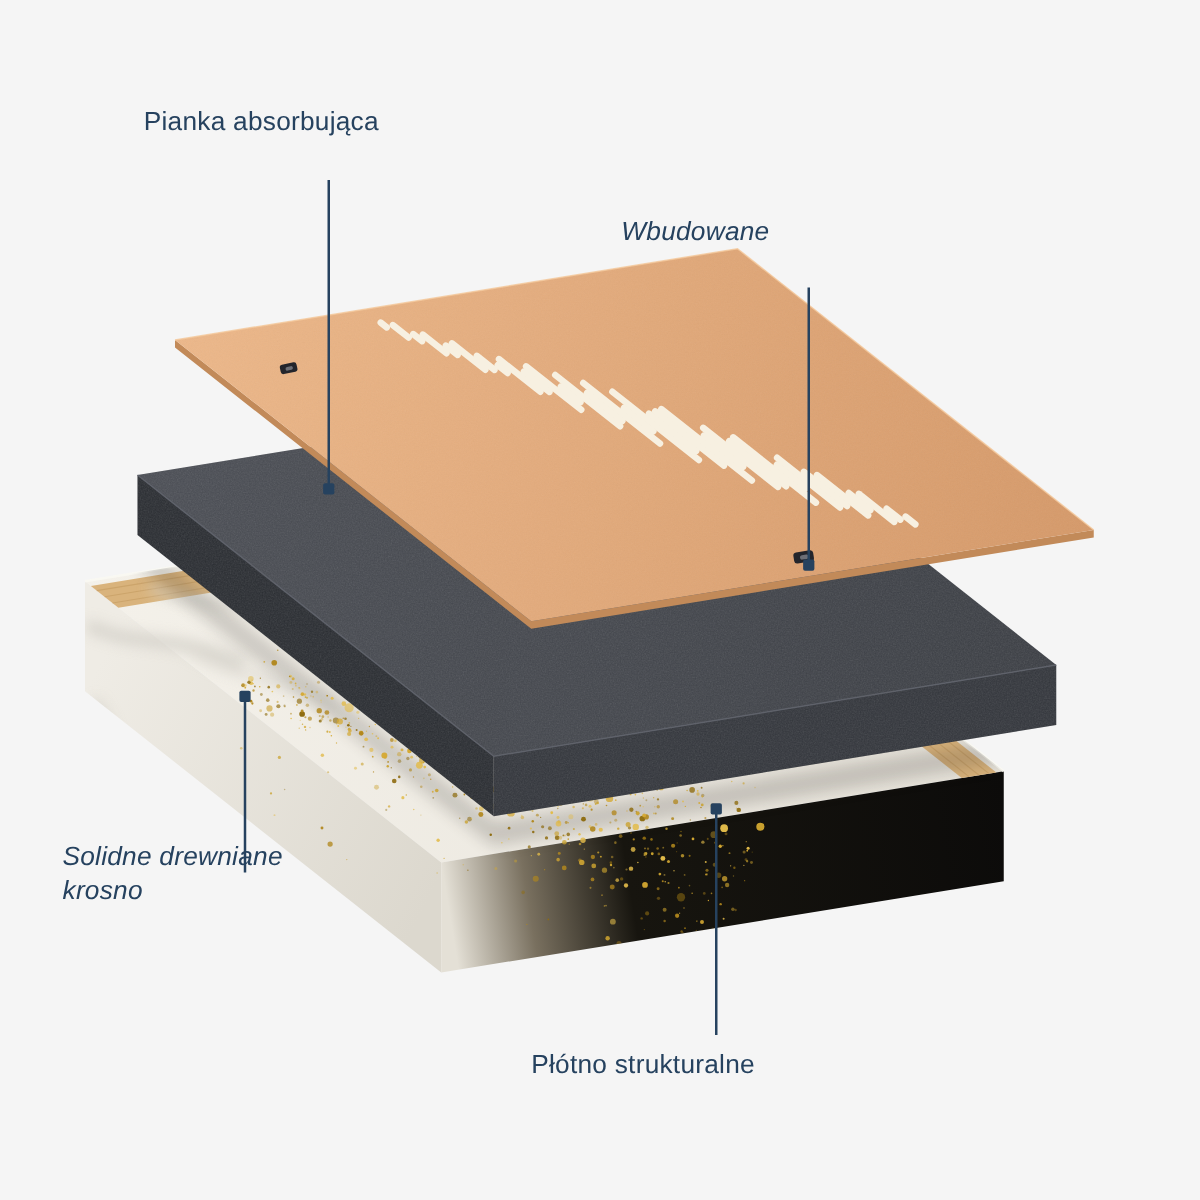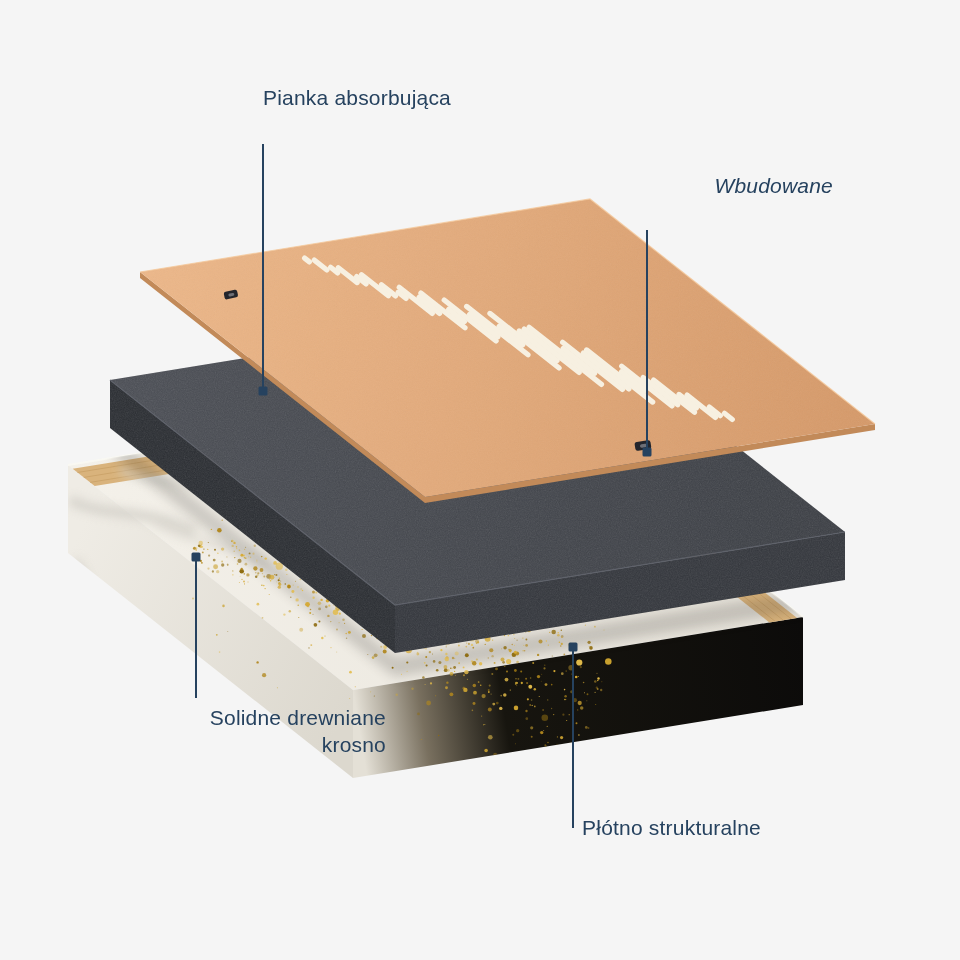--- a/index.html
+++ b/index.html
@@ -1,20 +1,20 @@
 <!DOCTYPE html>
 <html style="--bg: #f5f5f5; --label: #26425f; --leader: #26425f; --board1: #edb88a; --board2: #d69a6a; --board_edge: #c28a59; --slot: #f7f0e1; --foam_top1: #4b4e55; --foam_top2: #3b3e44; --foam_left: #2a2d32; --foam_right: #33363c; --foam_edge: #5e626a; --canvas_top1: #f4f1ea; --canvas_top2: #e8e4db; --white_face1: #efece5; --white_face2: #dcd8ce; --black1: #17150f; --black2: #0c0b0a; --wood: #d9b37c; --wood_grain: #c2995e;"><head>
 <meta charset="utf-8">
 <style>
   html,body{margin:0;padding:0;}
   body{font-family:"Liberation Sans",sans-serif;}
   .stage{position:relative;width:960px;height:960px;background:var(--bg,#f5f5f5);overflow:hidden;}
   .stage svg{position:absolute;left:0;top:0;}
-  .label{position:absolute;width:300px;text-align:right;color:var(--label,#26425f);
-         font-size:21px;line-height:27px;font-weight:400;letter-spacing:.2px;margin-left:36px;}
+  .label{position:absolute;width:300px;text-align:left;color:var(--label,#26425f);
+         font-size:21px;line-height:27px;font-weight:400;letter-spacing:.2px;}
 </style>
 </head>
 <body>
 
 <div class="stage">
 
   <svg width="960" height="960" viewBox="0 0 960 960">
     <defs>
       <linearGradient id="gradBoard" gradientUnits="userSpaceOnUse" x1="140" y1="272" x2="875" y2="424">
         <stop offset="0" style="stop-color:var(--board1)"></stop>
@@ -872,20 +872,20 @@
       <rect x="568.5" y="642.5" width="9" height="9" rx="1.5"></rect>
     </g>
   </svg>
 
   <div class="label" style="left:115px;top:84px;">
     <div>Pianka absorbująca</div>
   </div>
   <div class="label" style="left:497px;top:172px;font-style:italic;">
     <div>Wbudowane</div>
   </div>
-  <div class="label" style="left:50px;top:704px;">
+  <div class="label" style="left:50px;top:672px;font-style:italic;">
     <div>Solidne drewniane</div>
     <div>krosno</div>
   </div>
-  <div class="label" style="left:425px;top:814px;">
+  <div class="label" style="left:425px;top:838px;">
     <div>Płótno strukturalne</div>
   </div>
 </div>
 
 </body></html>

